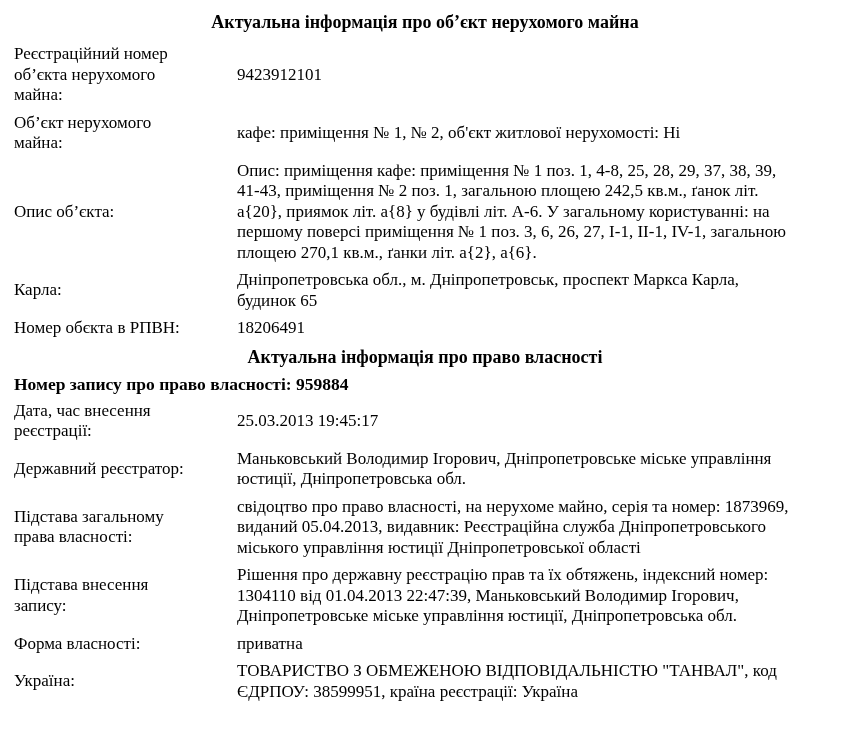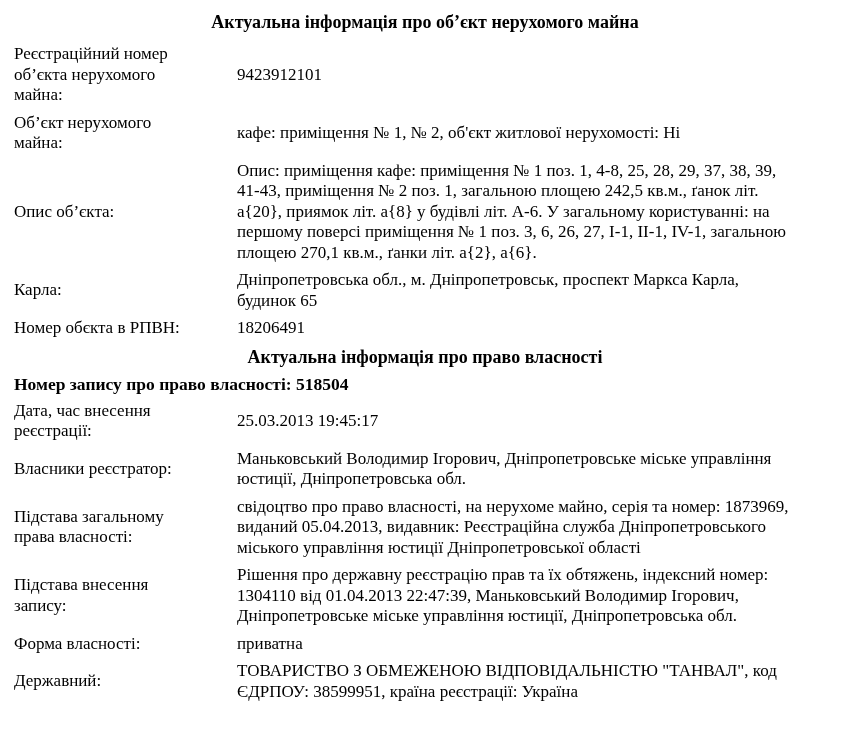--- a/index.html
+++ b/index.html
@@ -79,46 +79,46 @@
 
   <div class="row">
     <div class="label">Номер обєкта в РПВН:</div>
     <div class="value">18206491</div>
   </div>
 
   <div class="section-title second">Актуальна інформація про право власності</div>
 
   <div class="record-line">
     <span>Номер запису про право власності:</span>
-    <span>518504</span>
+    <span>959884</span>
   </div>
 
   <div class="row">
     <div class="label">Дата, час внесення реєстрації:</div>
     <div class="value">25.03.2013 19:45:17</div>
   </div>
 
   <div class="row">
-    <div class="label">Власники реєстратор:</div>
+    <div class="label">Державний реєстратор:</div>
     <div class="value">Маньковський Володимир Ігорович, Дніпропетровське міське управління юстиції, Дніпропетровська обл.</div>
   </div>
 
   <div class="row">
     <div class="label">Підстава загальному права власності:</div>
     <div class="value">свідоцтво про право власності, на нерухоме майно, серія та номер: 1873969, виданий 05.04.2013, видавник: Реєстраційна служба Дніпропетровського міського управління юстиції Дніпропетровської області</div>
   </div>
 
   <div class="row">
     <div class="label">Підстава внесення запису:</div>
     <div class="value">Рішення про державну реєстрацію прав та їх обтяжень, індексний номер: 1304110 від 01.04.2013 22:47:39, Маньковський Володимир Ігорович, Дніпропетровське міське управління юстиції, Дніпропетровська обл.</div>
   </div>
 
   <div class="row">
     <div class="label">Форма власності:</div>
     <div class="value">приватна</div>
   </div>
 
   <div class="row">
-    <div class="label">Державний:</div>
+    <div class="label">Україна:</div>
     <div class="value">ТОВАРИСТВО З ОБМЕЖЕНОЮ ВІДПОВІДАЛЬНІСТЮ "ТАНВАЛ", код ЄДРПОУ: 38599951, країна реєстрації: Україна</div>
   </div>
 
 </div>
 
 </body></html>

